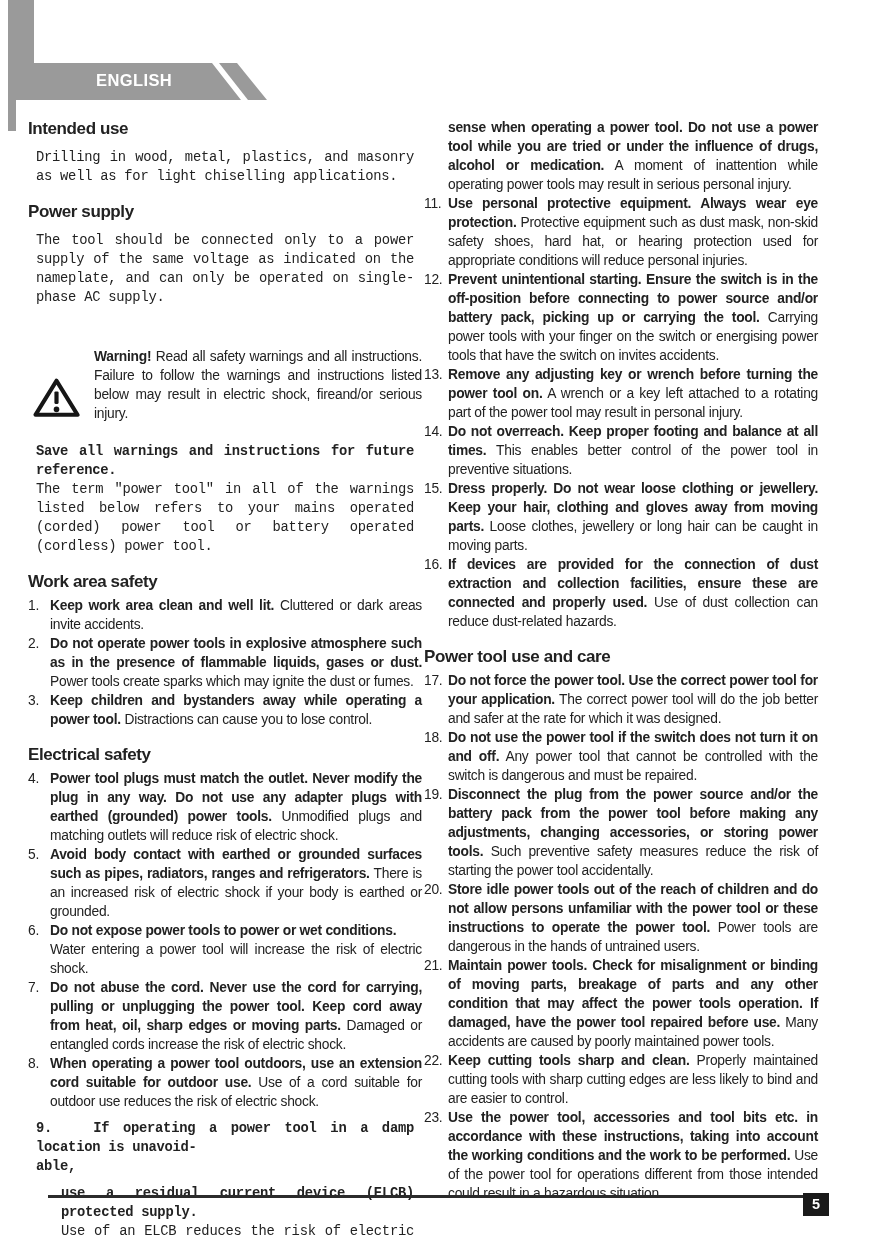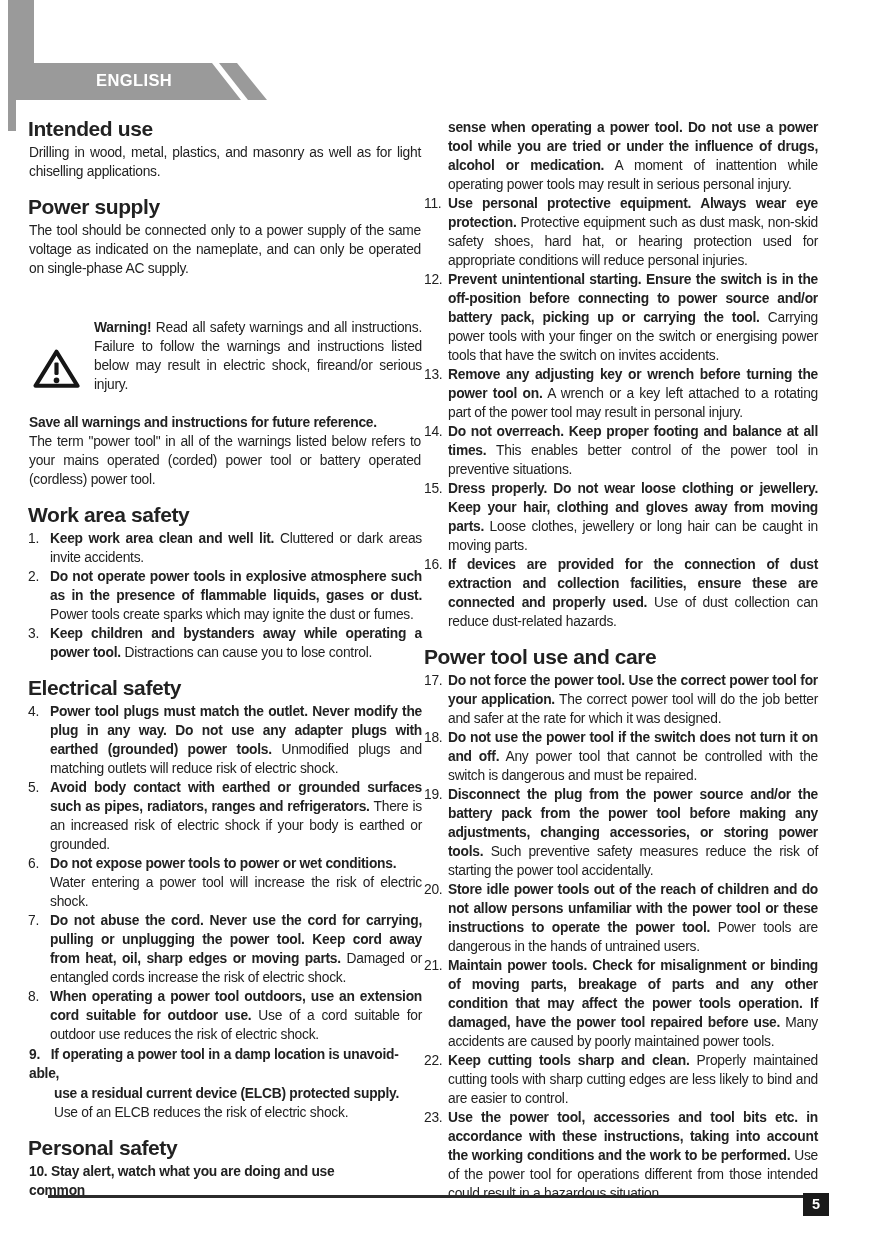--- a/index.html
+++ b/index.html
@@ -19,26 +19,26 @@
     color:#ffffff; font-weight:bold; font-size:16.5px; letter-spacing:0.4px;
     text-align:left;
   }
 
   
   .col { position:absolute; top:118px; width:394px; text-align:justify; }
   .col-left  { left:28px; }
   .col-right { left:424px; }
 
   .heading {
-    font-size:21px; font-weight:bold; line-height:22px;
+    font-size:17px; font-weight:bold; line-height:22px;
     letter-spacing:-0.4px; text-align:left; margin:15px 0 3px 0;
   }
   .col .heading:first-child { margin-top:0; }
 
-  .para { margin:1px; }
+  .para { margin:8px;font-family:Liberation Mono, monospace; }
   .item { position:relative; padding-left:22px; margin:0; }
   .col-right .item { padding-left:24px; }
   .item .num { position:absolute; left:0; top:0; font-weight:normal; }
 
   .warning { display:flex; margin:40px 0 19px 0;align-items:flex-end; }
   .warning .icon-wrap { flex:0 0 66px; padding-left:5px; padding-top:3px; box-sizing:border-box; }
   .warning .wtext { flex:1; text-align:justify; }
 
   
   .footer-line { position:absolute; left:48px; top:1195px; width:755px; height:2.5px; background:#2b2b2b; }

